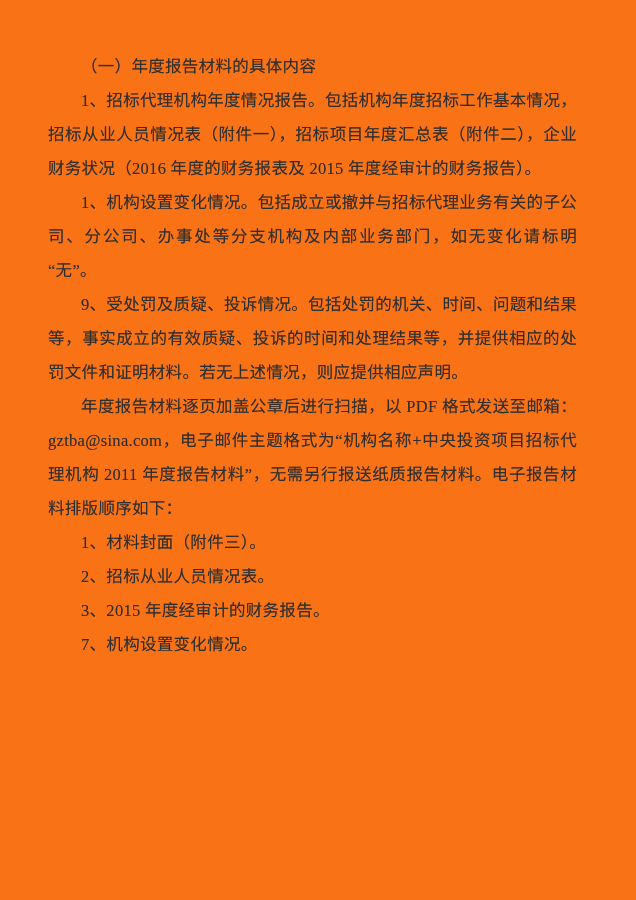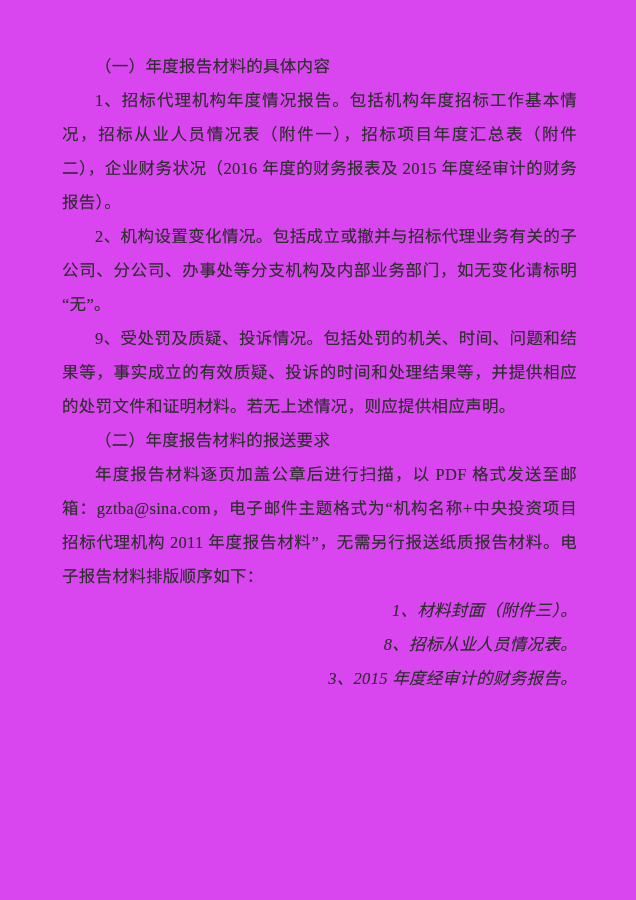--- a/index.html
+++ b/index.html
@@ -10,50 +10,49 @@
   body {
     width: 636px;
     height: 900px;
     overflow: hidden;
     font-family: "Liberation Serif", "DejaVu Serif", serif;
   }
   .page {
     box-sizing: border-box;
     width: 636px;
     height: 900px;
-    background: #d946ef;
-    padding: 50px 59px 40px 62px;
+    background: #f97316;
+    padding: 50px 59px 40px 48px;
   }
   .doc-body {
     font-size: 16.5px;
     line-height: 34px;
     color: #2f2f2f;
     text-align: justify;
     text-justify: inter-character;
     letter-spacing: 0.3px;
     
     text-shadow: 0 0 0.6px rgba(47,47,47,0.45);
   }
   .doc-body p {
     margin: 0;
     text-indent: 2em;
   }
   .list-item {
-    text-align: right;
-    font-style: italic;
+    text-align: left;
   }
 </style>
 </head>
 <body>
 
 <main class="page">
   <article class="doc-body">
     <p>（一）年度报告材料的具体内容</p>
     <p>1、招标代理机构年度情况报告。包括机构年度招标工作基本情况，招标从业人员情况表（附件一），招标项目年度汇总表（附件二），企业财务状况（2016 年度的财务报表及 2015 年度经审计的财务报告）。</p>
-    <p>2、机构设置变化情况。包括成立或撤并与招标代理业务有关的子公司、分公司、办事处等分支机构及内部业务部门，如无变化请标明“无”。</p>
+    <p>1、机构设置变化情况。包括成立或撤并与招标代理业务有关的子公司、分公司、办事处等分支机构及内部业务部门，如无变化请标明“无”。</p>
     <p>9、受处罚及质疑、投诉情况。包括处罚的机关、时间、问题和结果等，事实成立的有效质疑、投诉的时间和处理结果等，并提供相应的处罚文件和证明材料。若无上述情况，则应提供相应声明。</p>
-    <p>（二）年度报告材料的报送要求</p>
     <p>年度报告材料逐页加盖公章后进行扫描，以 PDF 格式发送至邮箱：gztba@sina.com，电子邮件主题格式为“机构名称+中央投资项目招标代理机构 2011 年度报告材料”，无需另行报送纸质报告材料。电子报告材料排版顺序如下：</p>
     <p class="list-item">1、材料封面（附件三）。</p>
-    <p class="list-item">8、招标从业人员情况表。</p>
+    <p class="list-item">2、招标从业人员情况表。</p>
     <p class="list-item">3、2015 年度经审计的财务报告。</p>
+    <p class="list-item">7、机构设置变化情况。</p>
   </article>
 </main>
 
 </body></html>

